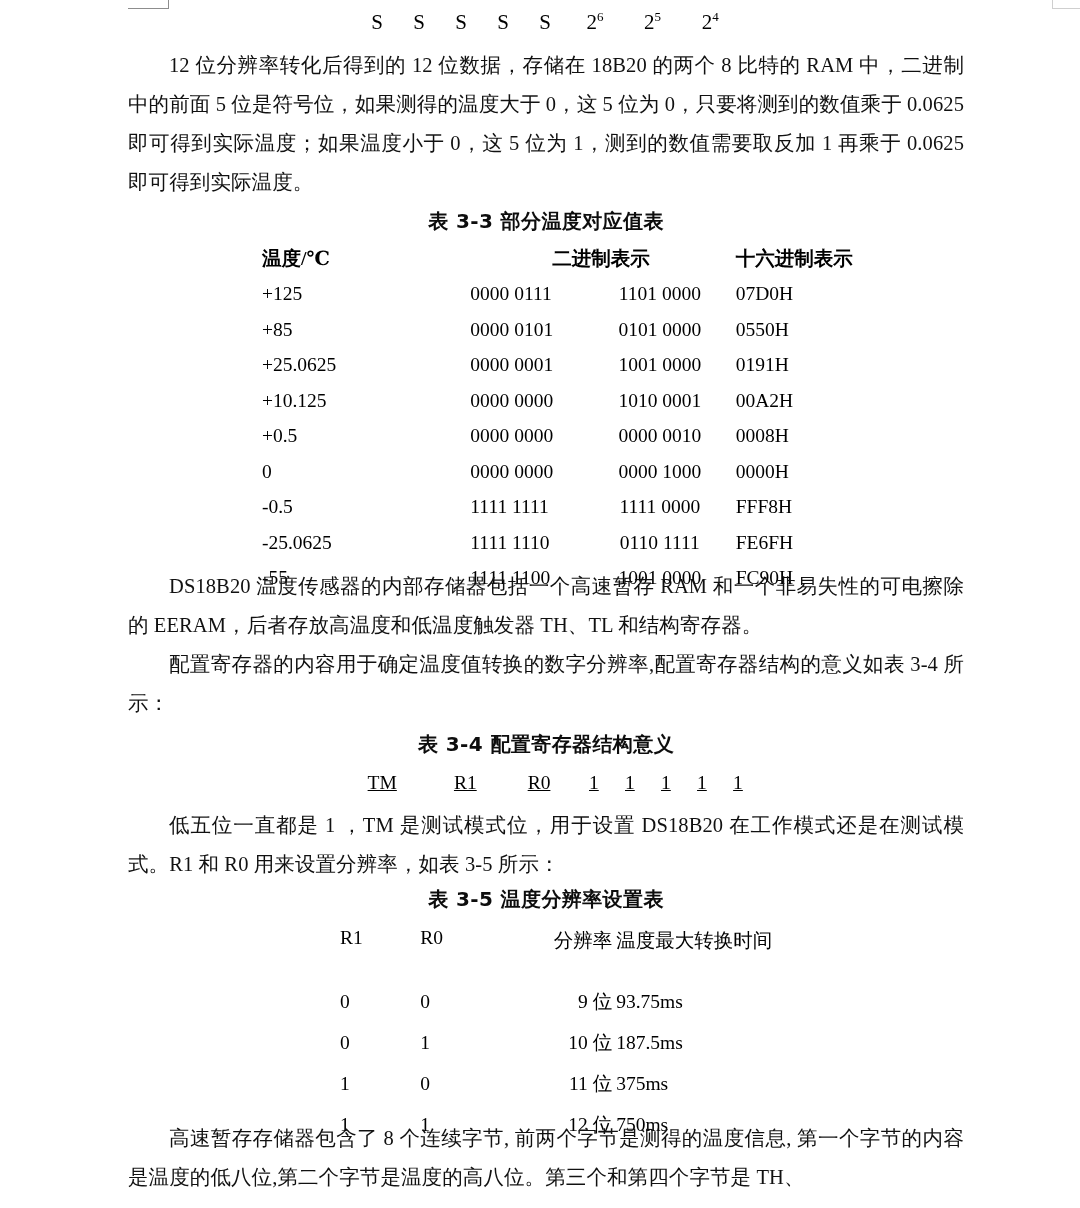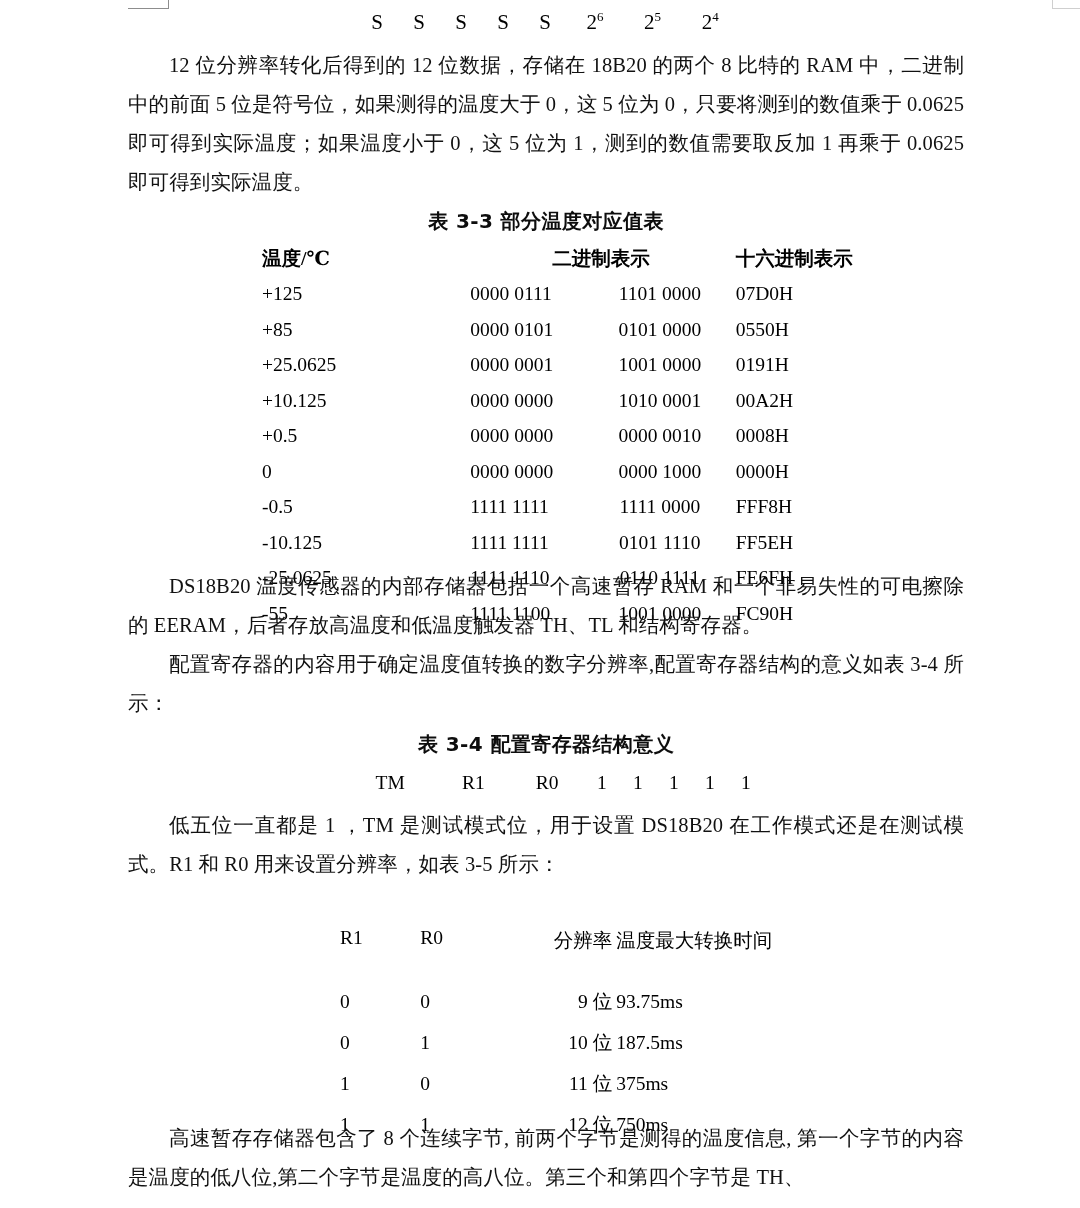--- a/index.html
+++ b/index.html
@@ -89,21 +89,21 @@
   .tbl33 { width: 695px; }
   .tbl33 td, .tbl33 th { height: 31.5px; font-size: 19.5px; }
   .tbl33 .c-temp { width: 212px; text-align: left; padding-left: 10px; }
   .tbl33 .c-binhi { width: 118px; text-align: left; }
   .tbl33 .c-binlo { width: 150px; text-align: center; }
   .tbl33 .c-hex  { width: 215px; text-align: left; }
   .tbl33 th.h-bin { text-align: center; }
   .tbl33 th.h-hex { text-align: left; }
 
   
-  .tbl34-wrap { position: absolute; left: 343px; top: 763px; width: 422px; }
+  .tbl34-wrap { position: absolute; left: 335px; top: 763px; width: 422px; text-decoration: underline; }
   .tbl34 { width: 422px; }
   .tbl34 td { text-align: center; height: 34px; font-size: 19.5px; }
 
   
   .tbl35-wrap { position: absolute; left: 330px; top: 918px; width: 452px; }
   .tbl35 { width: 452px; }
   .tbl35 td, .tbl35 th { font-size: 19.5px; }
   .tbl35 .c-r1  { width: 78px; text-align: left; padding-left: 8px; }
   .tbl35 .c-r0  { width: 92px; text-align: left; padding-left: 4px; }
   .tbl35 .c-res { width: 110px; text-align: right; }
@@ -192,26 +192,20 @@
           <td class="c-binlo">0000 1000</td>
           <td class="c-hex">0000H</td>
         </tr>
         <tr class="rule-mid">
           <td class="c-temp">-0.5</td>
           <td class="c-binhi">1111 1111</td>
           <td class="c-binlo">1111 0000</td>
           <td class="c-hex">FFF8H</td>
         </tr>
         <tr class="rule-mid">
-          <td class="c-temp">-10.125</td>
-          <td class="c-binhi">1111 1111</td>
-          <td class="c-binlo">0101 1110</td>
-          <td class="c-hex">FF5EH</td>
-        </tr>
-        <tr class="rule-mid">
           <td class="c-temp">-25.0625</td>
           <td class="c-binhi">1111 1110</td>
           <td class="c-binlo">0110 1111</td>
           <td class="c-hex">FE6FH</td>
         </tr>
         <tr class="rule-mid rule-bottom">
           <td class="c-temp">-55</td>
           <td class="c-binhi">1111 1100</td>
           <td class="c-binlo">1001 0000</td>
           <td class="c-hex">FC90H</td>
@@ -245,20 +239,23 @@
           <td>1</td>
         </tr>
       </tbody>
     </table>
   </div>
 
   <div class="content" style="top:806px;">
     <p class="para">低五位一直都是 1 ，TM 是测试模式位，用于设置 DS18B20 在工作模式还是在测试模式。R1 和 R0 用来设置分辨率，如表 3-5 所示：</p>
   </div>
 
+  <div class="caption-pos" style="left:128px; top:886px;">
+    <div class="tbl-caption">表 3-5  温度分辨率设置表</div>
+  </div>
 
   <div class="tbl35-wrap">
     <table class="tbl35">
       <thead>
         <tr class="rule-top">
           <td class="c-r1">R1</td>
           <td class="c-r0">R0</td>
           <td class="c-res">分辨率</td>
           <td class="c-tim">温度最大转换时间</td>
         </tr>

